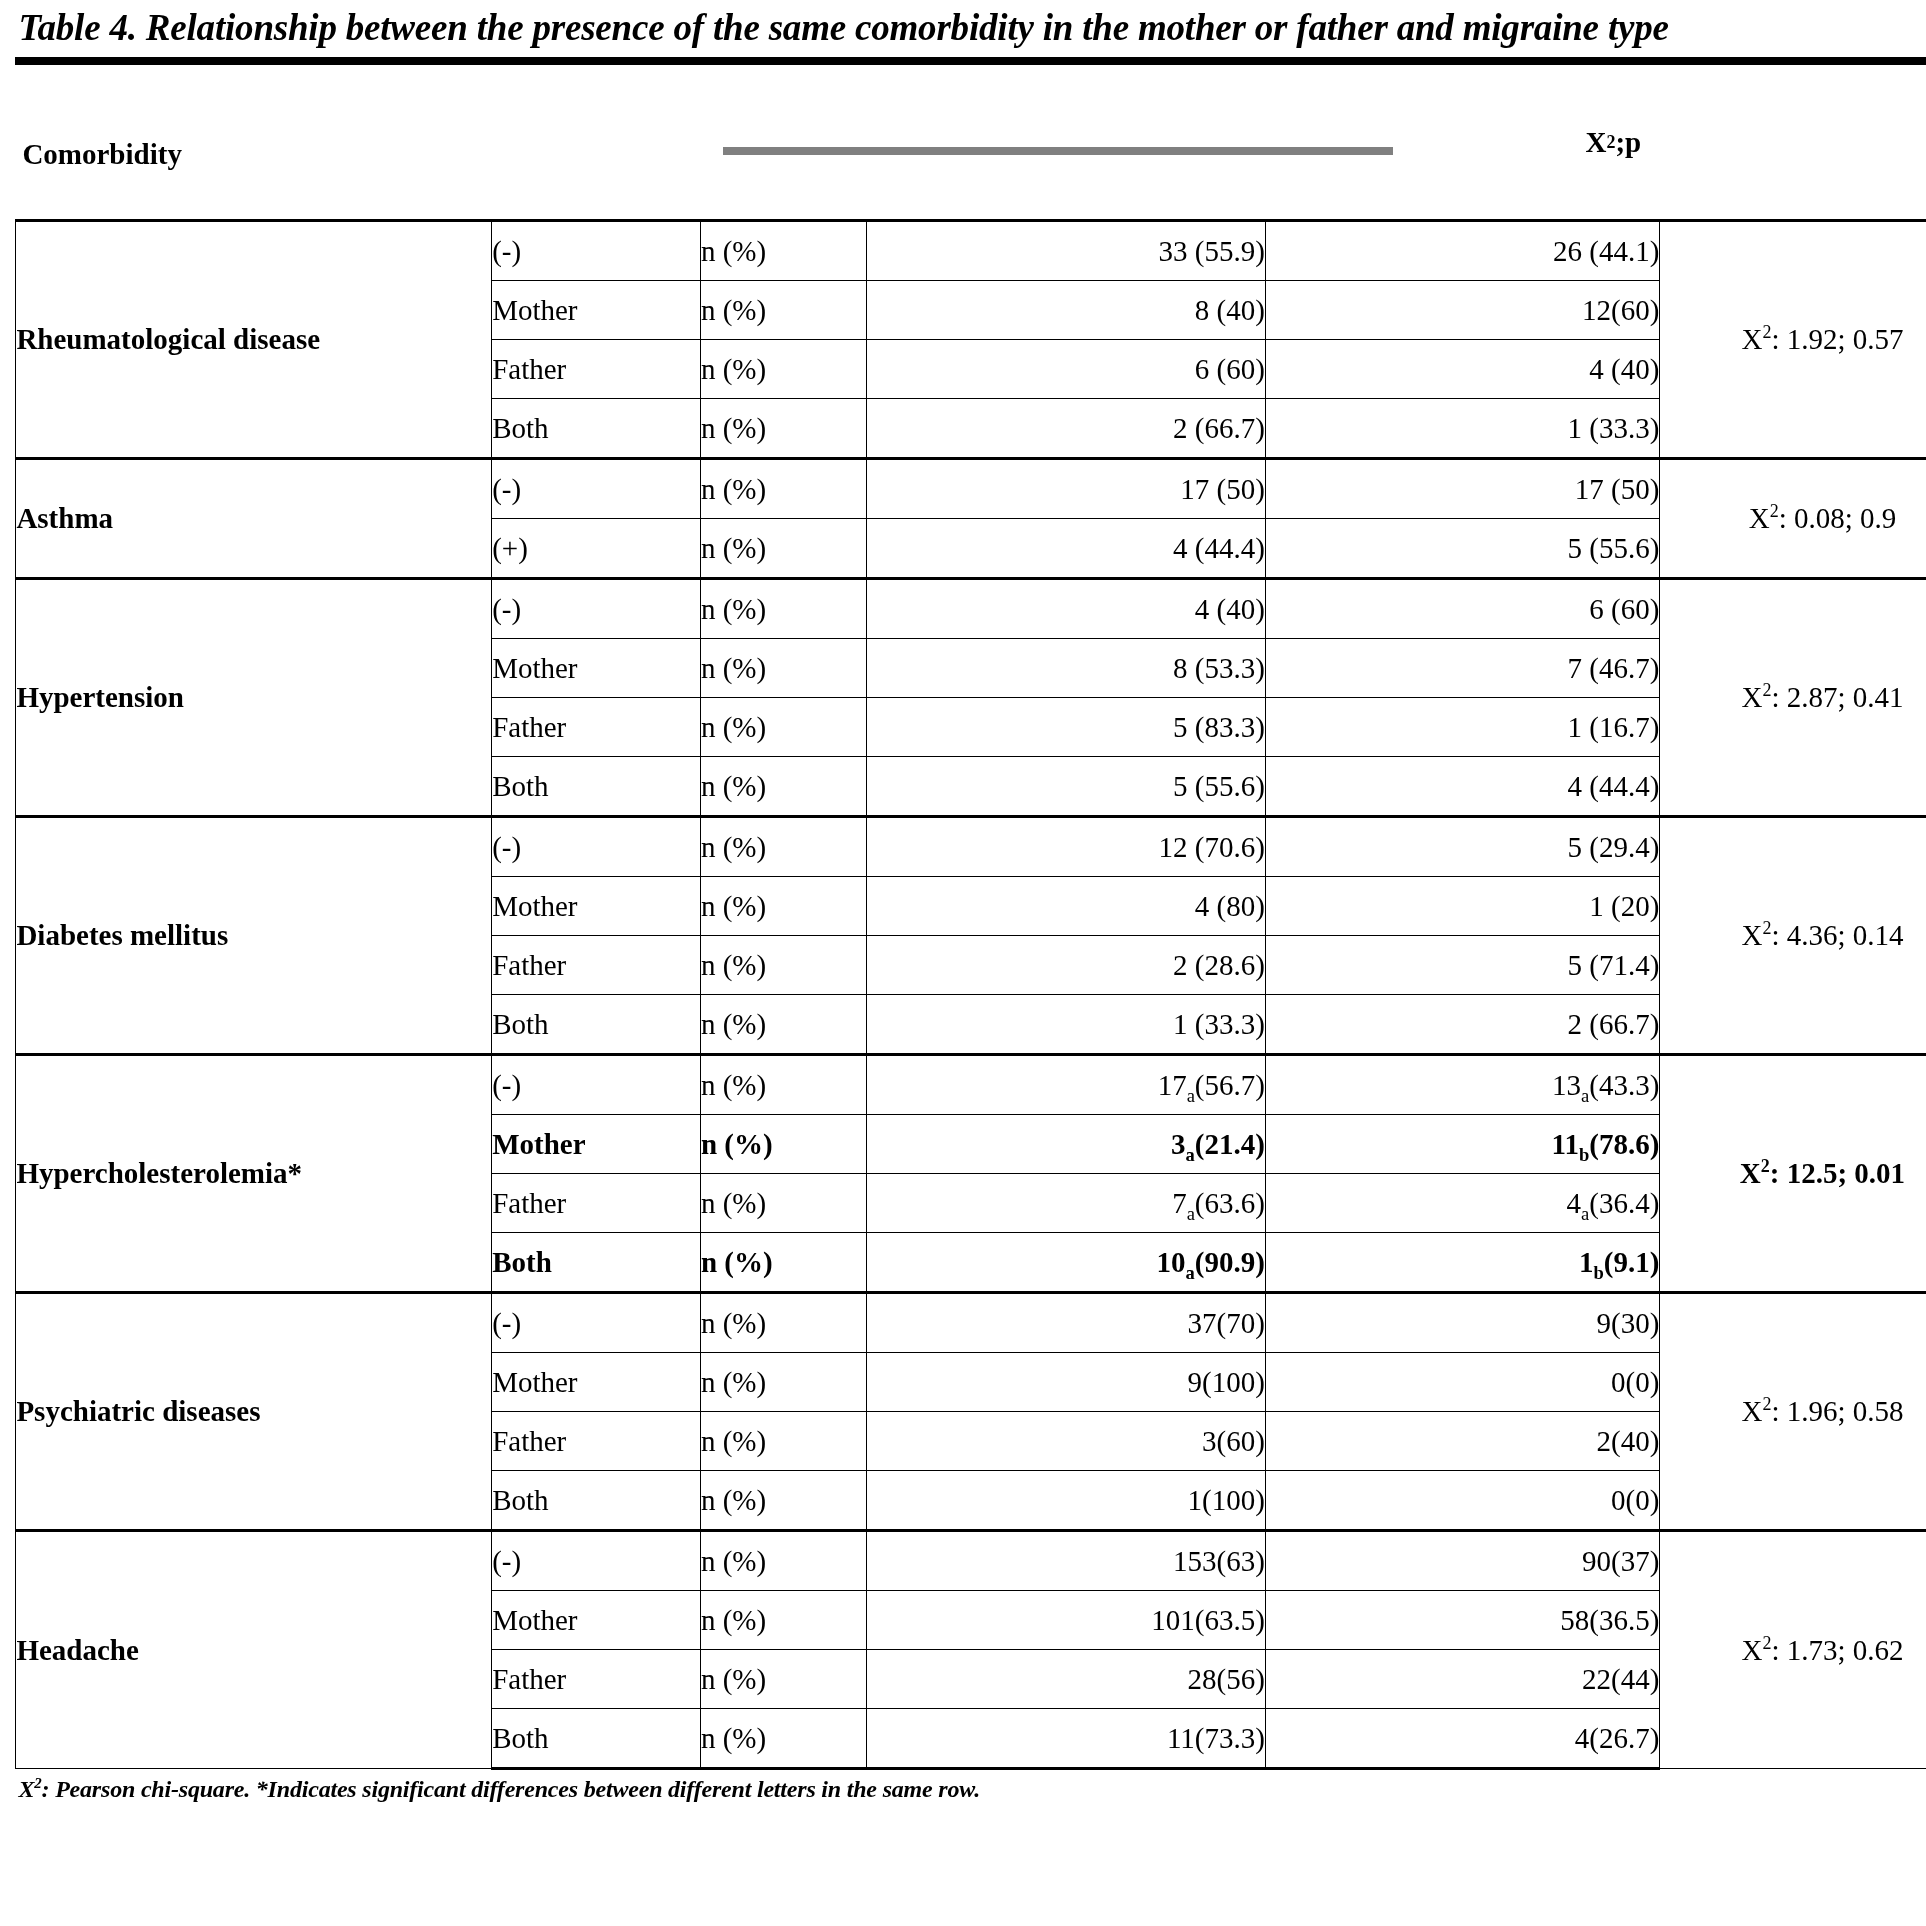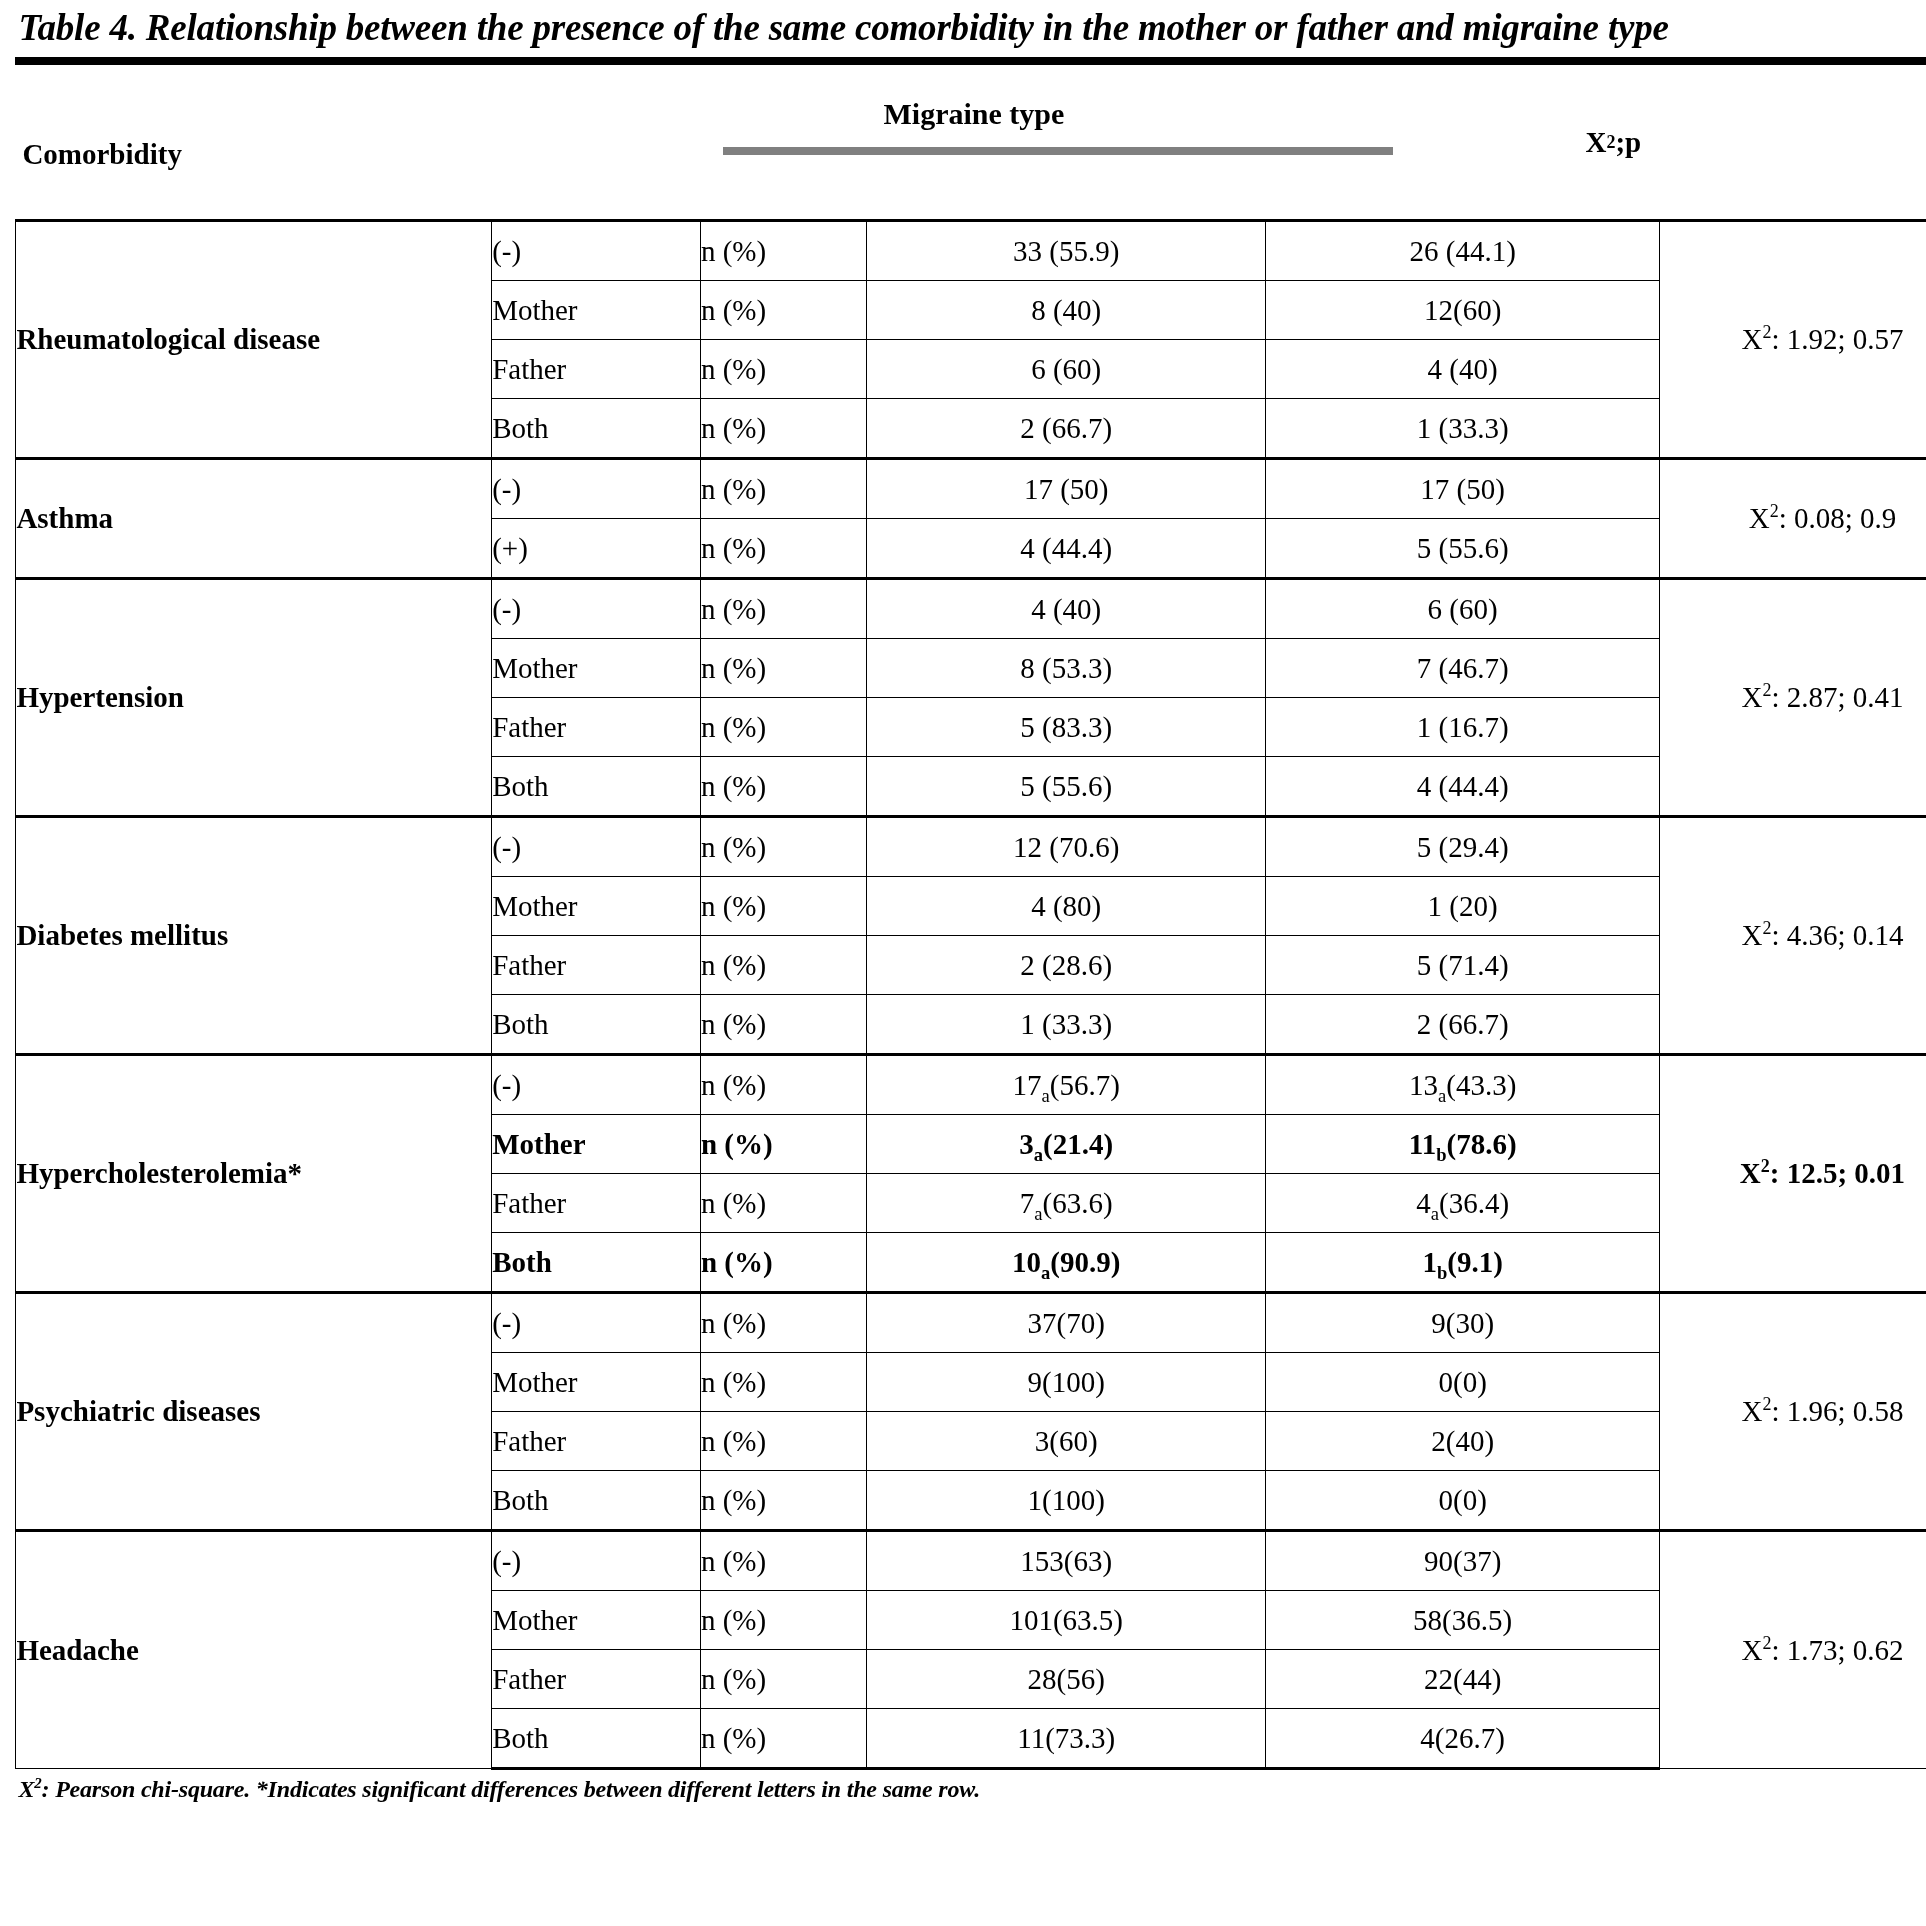--- a/index.html
+++ b/index.html
@@ -134,21 +134,21 @@
   }
   td.group {
     padding-left: 10px;
     text-align: left;
   }
   td.np {
     padding-left: 8.5px;
     text-align: left;
   }
   td.val {
-    text-align: center;
+    text-align: right;
   }
   td.stat {
     text-align: center;
     font-weight: normal;
   }
   tr.bold-row td { font-weight: bold; }
   td.stat.bold   { font-weight: bold; }
 
   
   tr.block-start > td { border-top: 3.5px solid #000; }
@@ -173,21 +173,20 @@
 <div class="page">
 
   <div class="table-title">Table 4. Relationship between the presence of the same comorbidity in the mother or father and migraine type</div>
 
   <div class="title-rule"></div>
 
   <div class="header-area">
     <div class="hdr-row">
       <div class="hdr-comorbidity">Comorbidity</div>
       <div class="hdr-migraine">
-        <div class="hdr-migraine-title">Migraine type</div>
         <div class="hdr-migraine-rule"></div>
       </div>
       <div class="hdr-stat">
         <span>X</span>
           <span class="sup">2</span>
           <span>;p</span>
       </div>
     </div>
   </div>
 

